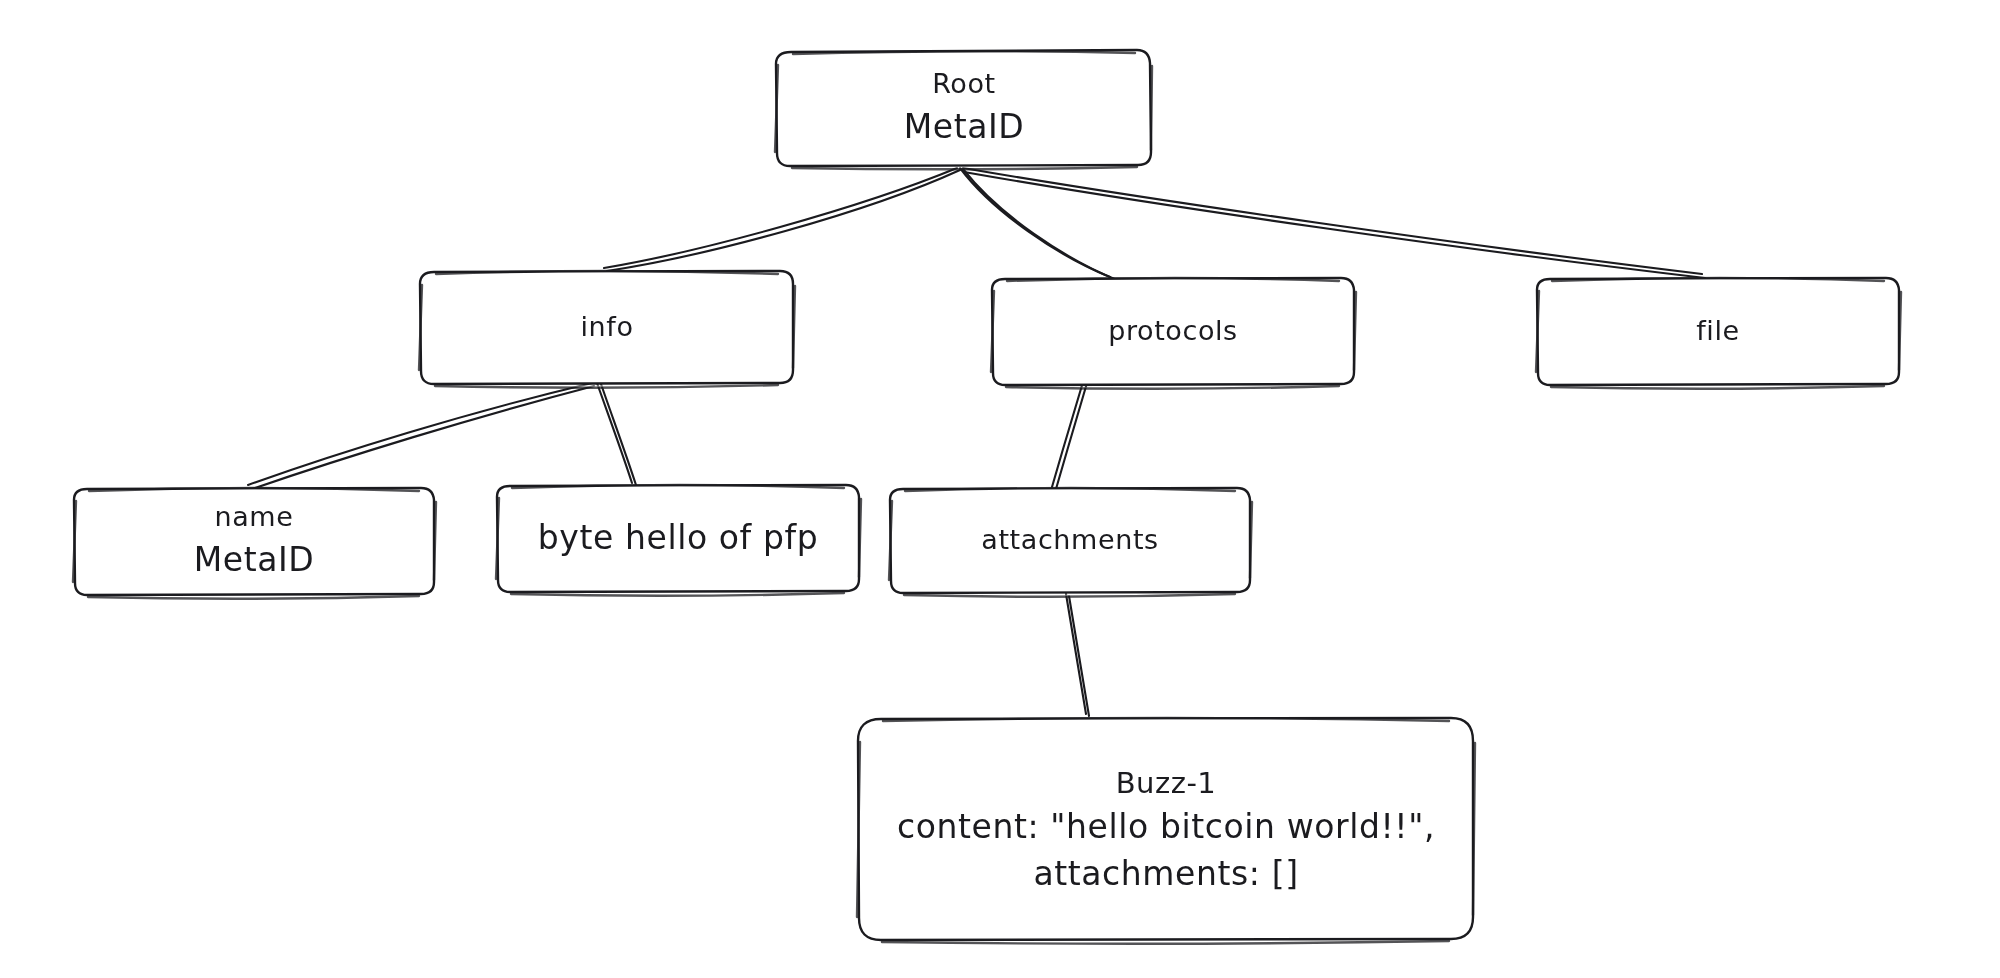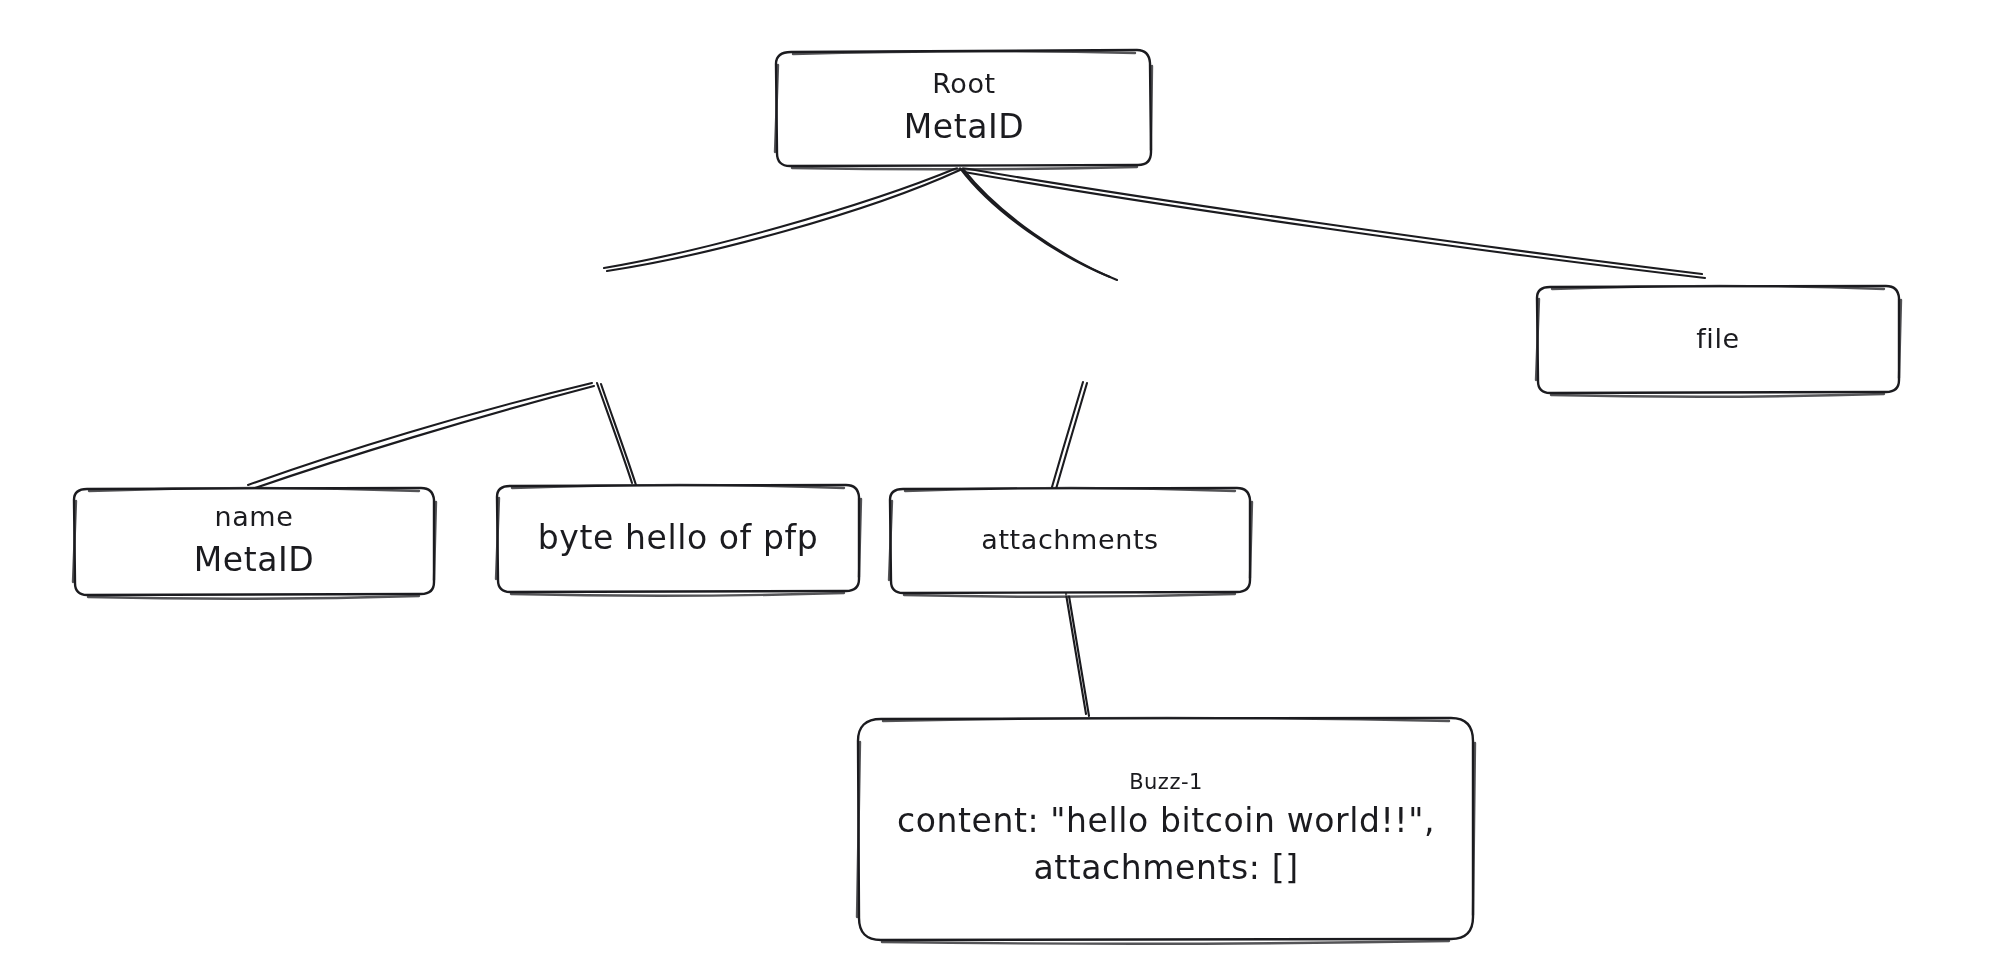--- a/index.html
+++ b/index.html
@@ -57,30 +57,30 @@
   
   .t-main {
     font-size: 27px;
     letter-spacing: 0.6px;
   }
   .t-sub {
     font-size: 33px;
     letter-spacing: 0.6px;
   }
   .t-big {
-    font-size: 21px;
+    font-size: 29px;
     letter-spacing: 0.5px;
   }
   .gap {
     height: 34px;
   }
   #n-root  { left: 775px;  top: 48px;  width: 378px; height: 120px; }
   #n-info  { left: 418px;  top: 268px; width: 378px; height: 118px; }
   #n-proto { left: 990px;  top: 275px; width: 366px; height: 112px; }
-  #n-file  { left: 1535px; top: 283px; width: 366px; height: 112px; align-items: center; }
+  #n-file  { left: 1535px; top: 275px; width: 366px; height: 112px; align-items: center; }
   #n-name  { left: 72px;   top: 485px; width: 364px; height: 112px; }
   #n-avatar{ left: 495px;  top: 482px; width: 366px; height: 112px; }
   #n-sbuzz { left: 888px;  top: 485px; width: 364px; height: 110px; }
   #n-buzz1 { left: 855px;  top: 715px; width: 622px; height: 230px; }
 </style>
 </head>
 <body>
 
 <div id="canvas">
 
@@ -130,21 +130,43 @@
         <path d="M22,10 L368,8 Q380,8 381,21 L382,110 Q382,123 369,123 L21,124 Q8,124 8,111 L7,22 Q7,10 22,10 Z"></path>
         <path d="M24,12 Q200,7 366,11 M383,24 L382,108 M368,125 Q196,129 23,126 M6,110 L9,23" opacity="0.75"></path>
       </g>
     </svg>
     <div class="labels">
       <span class="line t-main">Root</span>
       <span class="line t-sub">MetaID</span>
     </div>
   </div>
 
-
+  <div class="node" id="n-info">
+    <svg class="sketch" viewBox="0 0 390 130" preserveAspectRatio="none">
+      <g fill="#ffffff" stroke="#1b1b1f" stroke-width="2.4" stroke-linecap="round" stroke-linejoin="round">
+        <path d="M22,10 L368,9 Q381,9 381,22 L381,108 Q381,121 368,121 L22,122 Q9,122 9,109 L8,22 Q8,10 22,10 Z"></path>
+        <path d="M24,12 Q200,6 366,12 M383,24 L381,106 M366,123 Q198,128 23,124 M7,108 L10,23" opacity="0.75"></path>
+      </g>
+    </svg>
+    <div class="labels">
+      <span class="line t-main">info</span>
+    </div>
+  </div>
+
+  <div class="node" id="n-proto">
+    <svg class="sketch" viewBox="0 0 378 124" preserveAspectRatio="none">
+      <g fill="#ffffff" stroke="#1b1b1f" stroke-width="2.4" stroke-linecap="round" stroke-linejoin="round">
+        <path d="M21,10 L357,9 Q369,9 370,21 L370,103 Q370,115 357,115 L21,116 Q9,116 9,104 L8,21 Q8,10 21,10 Z"></path>
+        <path d="M23,12 Q192,6 355,12 M372,23 L370,101 M355,117 Q190,122 22,118 M7,103 L10,22" opacity="0.75"></path>
+      </g>
+    </svg>
+    <div class="labels">
+      <span class="line t-main">protocols</span>
+    </div>
+  </div>
 
   <div class="node" id="n-file">
     <svg class="sketch" viewBox="0 0 378 124" preserveAspectRatio="none">
       <g fill="#ffffff" stroke="#1b1b1f" stroke-width="2.4" stroke-linecap="round" stroke-linejoin="round">
         <path d="M21,10 L357,9 Q369,9 370,21 L370,103 Q370,115 357,115 L21,116 Q9,116 9,104 L8,21 Q8,10 21,10 Z"></path>
         <path d="M23,12 Q192,6 355,12 M372,23 L370,101 M355,117 Q190,122 22,118 M7,103 L10,22" opacity="0.75"></path>
       </g>
     </svg>
     <div class="labels">
       <span class="line t-main">file</span>

